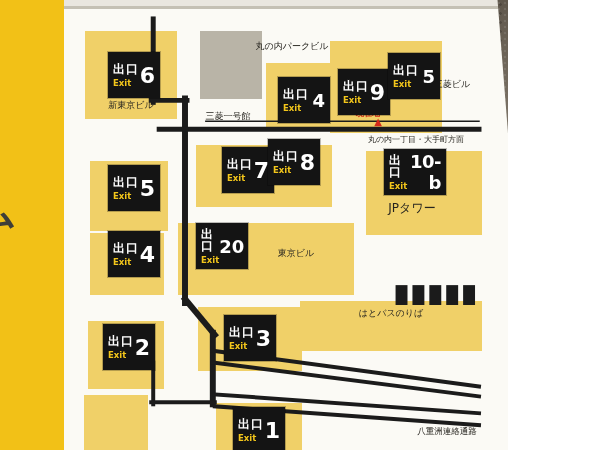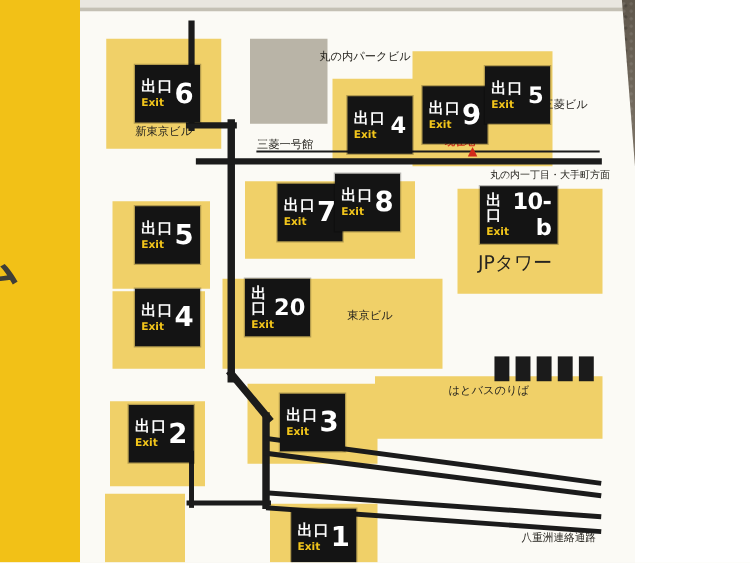--- a/index.html
+++ b/index.html
@@ -110,22 +110,22 @@
         <rect x="464" y="284" width="12" height="20"></rect>
       </g>
     </svg>
 
     <div class="layer" id="labels-layer">
         <div class="map-label" style="left: 228px; top: 33px; font-size: 9px;">丸の内パークビル</div>
         <div class="map-label" style="left: 67px; top: 93px; font-size: 9px; font-family: Liberation Mono, monospace;">新東京ビル</div>
         <div class="map-label" style="left: 164px; top: 87px; font-size: 9px; margin-top: 16px;">三菱一号館</div>
         <div class="map-label" style="left: 388px; top: 71px; font-size: 9px;">三菱ビル</div>
         <div class="map-label" style="left: 304px; top: 101px; font-size: 8px; color: rgb(210, 42, 26); font-weight: bold;">現在地</div>
-        <div class="map-label" style="left: 376px; top: 127px; font-size: 8px;">丸の内一丁目・大手町方面</div>
-        <div class="map-label" style="left: 348px; top: 193px; font-size: 15px;">JPタワー</div>
+        <div class="map-label" style="left: 352px; top: 127px; font-size: 8px;">丸の内一丁目・大手町方面</div>
+        <div class="map-label" style="left: 348px; top: 193px; font-size: 12px;">JPタワー</div>
         <div class="map-label" style="left: 232px; top: 240px; font-size: 9px;">東京ビル</div>
         <div class="map-label" style="left: 327px; top: 300px; font-size: 9px;">はとバスのりば</div>
         <div class="map-label" style="left: 383px; top: 418px; font-size: 8.5px; text-align: right;">八重洲連絡通路</div>
         <div class="loc-marker" style="left: 314px; top: 108px; color: rgb(210, 42, 26); font-size: 10px;">▲</div>
       </div>
     <div class="layer" id="exits-layer">
         <div class="exit-box" style="left: 44px; top: 43px;">
           <span class="ex-col">
             <span class="ex-jp">出口</span>
             <span class="ex-en">Exit</span>

